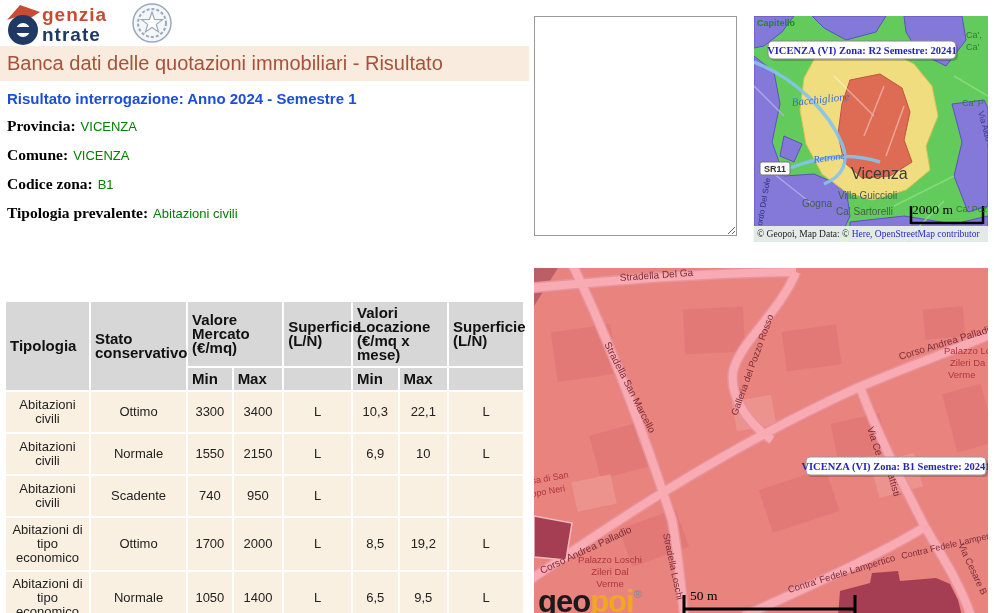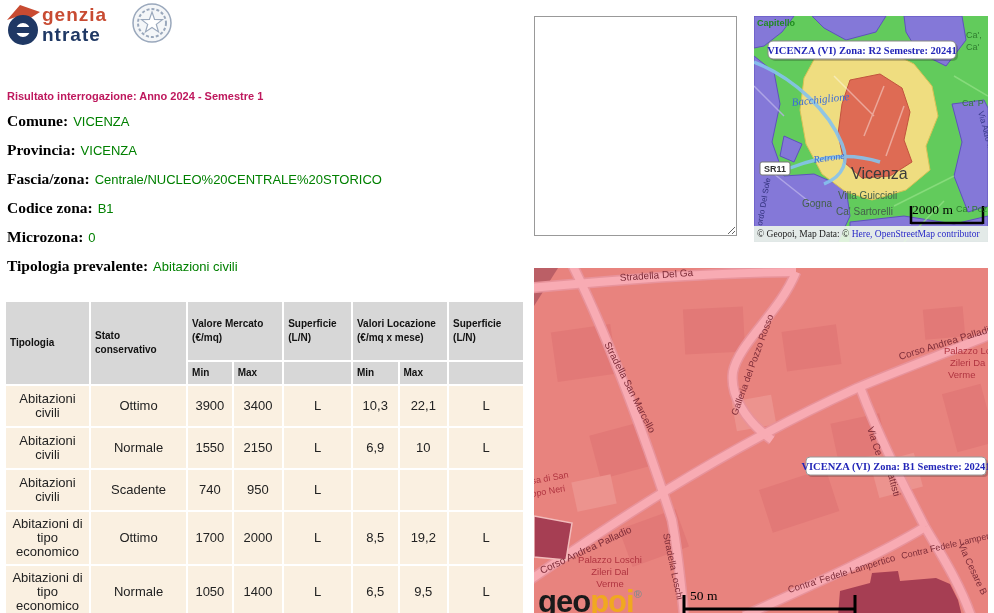--- a/index.html
+++ b/index.html
@@ -7,30 +7,30 @@
         font-family:"Liberation Sans",sans-serif}
 
   
   .logo-wrap{position:absolute;left:4px;top:2px;width:200px;height:42px}
   .banner{position:absolute;left:0;top:46px;width:529px;height:35px;background:#f9ebdd;
           color:#a5523a;font-size:20px;line-height:35px;padding-left:7px;box-sizing:border-box;
           white-space:nowrap;overflow:hidden}
 
   
   .info{position:absolute;left:7px;top:90px;width:522px}
-  .result-title{font-size:11px;font-weight:bold;color:#be185d;margin:0 0 11px}
+  .result-title{font-size:15px;font-weight:bold;color:#1d4ed8;margin:0 0 11px}
   .field{font-family:"Liberation Serif",serif;font-weight:bold;font-size:15.5px;color:#000;
          margin:0 0 12px;line-height:16px}
   .field .value{font-family:"Liberation Sans",sans-serif;font-weight:normal;font-size:13px;
                 color:#008000;margin-left:5px}
 
   
   .quotes-table{position:absolute;left:4px;top:300px;width:521px;border-spacing:2px;
                 border-collapse:separate;table-layout:fixed}
-  .quotes-table th{background:#d7d7d7;font-size:10px;font-weight:bold;text-align:left;
+  .quotes-table th{background:#d7d7d7;font-size:15px;font-weight:bold;text-align:left;
                    padding:4px;vertical-align:middle;color:#111;line-height:14px}
   .quotes-table th.sub{height:14px}
   .quotes-table th.grp{height:50px}
   .quotes-table td{background:#faf0e1;font-size:13px;text-align:center;padding:3px 2px;
                    vertical-align:middle;color:#222;line-height:14px}
   .quotes-table tr.r2 td{height:34px}
   .quotes-table tr.r3 td{height:46px}
 
   
   .notes{position:absolute;left:534px;top:16px;width:203px;height:220px;box-sizing:border-box;
@@ -61,37 +61,32 @@
       <text x="38" y="39" font-family="DejaVu Sans Mono, monospace" font-weight="bold" font-size="19" fill="#1f3864" letter-spacing="1">ntrate</text>
 
       <g>
         <circle cx="148" cy="21" r="19" fill="#f4f6f8" stroke="#9aa8bc" stroke-width="1.5"></circle>
         <circle cx="148" cy="21" r="14" fill="none" stroke="#9aa8bc" stroke-width="2" stroke-dasharray="3,2"></circle>
         <polygon points="148,10 150.6,17.4 158.5,17.6 152.3,22.4 154.5,29.9 148,25.5 141.5,29.9 143.7,22.4 137.5,17.6 145.4,17.4" fill="#ffffff" stroke="#9aa8bc" stroke-width="1.2"></polygon>
       </g>
     </svg>
   </div>
 
+  <div class="banner">Banca dati delle quotazioni immobiliari - Risultato</div>
 
   <div class="info">
     <h1 class="result-title">Risultato interrogazione: Anno 2024 - Semestre 1</h1>
+    <div class="field">
+      <span>Provincia:</span><span class="value">VICENZA</span>
+    </div>
     <div class="field">
       <span>Comune:</span><span class="value">VICENZA</span>
     </div>
     <div class="field">
-      <span>Provincia:</span><span class="value">VICENZA</span>
-    </div>
-    <div class="field">
-      <span>Fascia/zona:</span><span class="value">Centrale/NUCLEO%20CENTRALE%20STORICO</span>
-    </div>
-    <div class="field">
       <span>Codice zona:</span><span class="value">B1</span>
-    </div>
-    <div class="field">
-      <span>Microzona:</span><span class="value">0</span>
     </div>
     <div class="field">
       <span>Tipologia prevalente:</span><span class="value">Abitazioni civili</span>
     </div>
   </div>
 
   <table class="quotes-table">
     <colgroup>
       <col style="width:82px">
         <col style="width:94px">
@@ -115,21 +110,21 @@
       <th class="sub">Min</th>
       <th class="sub">Max</th>
       <th class="sub"></th>
       <th class="sub">Min</th>
       <th class="sub">Max</th>
       <th class="sub"></th>
     </tr>
     <tr class="r2">
       <td>Abitazioni civili</td>
       <td>Ottimo</td>
-      <td>3900</td>
+      <td>3300</td>
       <td>3400</td>
       <td>L</td>
       <td>10,3</td>
       <td>22,1</td>
       <td>L</td>
     </tr>
     <tr class="r2">
       <td>Abitazioni civili</td>
       <td>Normale</td>
       <td>1550</td>

